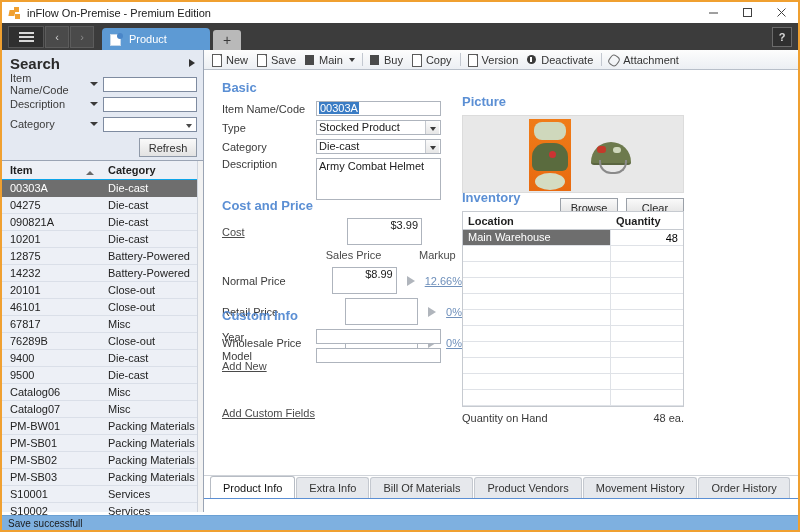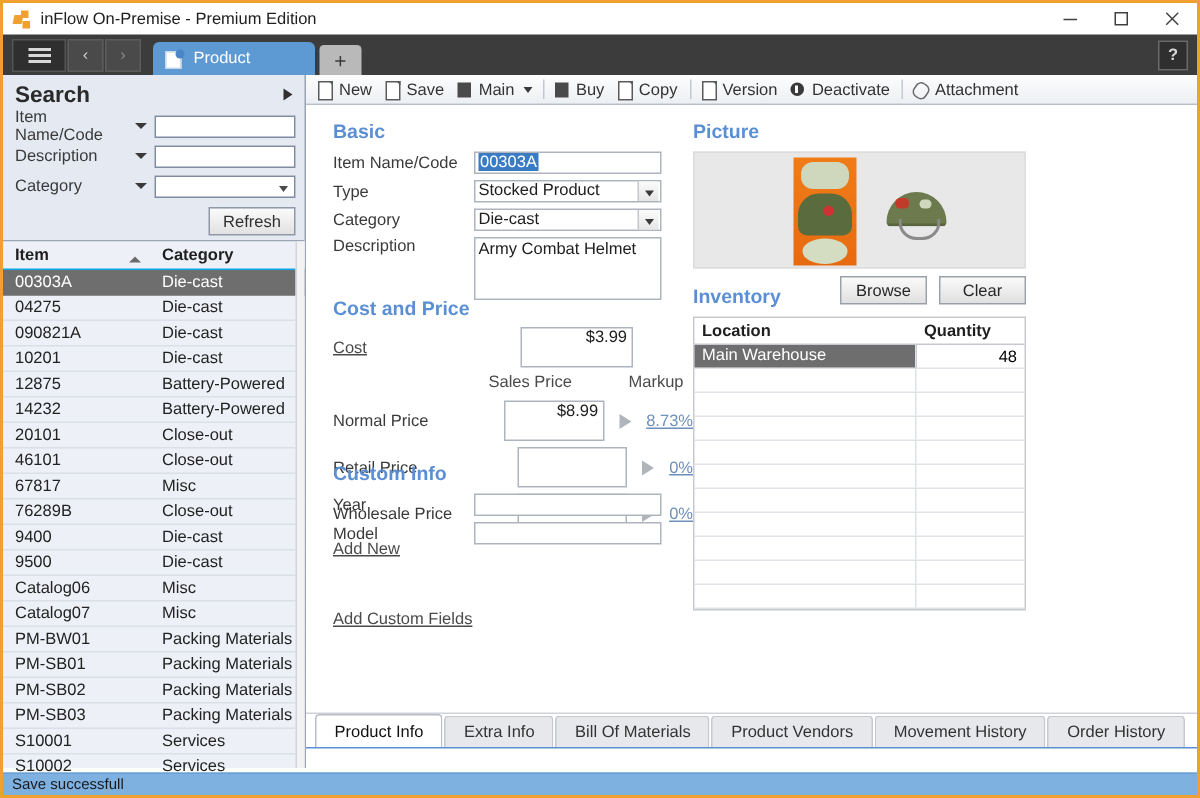--- a/index.html
+++ b/index.html
@@ -696,21 +696,21 @@
             <span class="flabel"></span>
             <span style="width:75px;text-align:center;color:#4a4a4a;">Sales Price</span>
             <span style="width:28px;"></span>
             <span style="color:#4a4a4a;">Markup</span>
           </div>
           <div id="pricerows">
               <div class="frow">
                 <span class="flabel">Normal Price</span>
                 <span class="money">$8.99</span>
                 <span class="playtri"></span>
-                <span class="bluelink">8.73%</span>
+                <span class="bluelink">12.66%</span>
               </div>
               <div class="frow">
                 <span class="flabel">Retail Price</span>
                 <span class="money empty"></span>
                 <span class="playtri"></span>
                 <span class="bluelink">0%</span>
               </div>
               <div class="frow">
                 <span class="flabel">Wholesale Price</span>
                 <span class="money empty"></span>
@@ -731,21 +731,21 @@
           </div>
           <div class="frow">
             <span class="flabel">Model</span>
             <span class="finput"></span>
           </div>
           <div style="margin-top:44px;">
             <span class="linkish">Add Custom Fields</span>
           </div>
         </div>
 
-        <div style="position:absolute;left:258px;top:10px;width:230px;">
+        <div style="position:absolute;left:258px;top:24px;width:230px;">
           <div class="seclabel" style="margin-bottom:6px;">Picture</div>
           <div class="picbox">
             <div class="pkg">
               <div class="topimg"></div>
                 <div class="win"></div>
                 <div class="dot1"></div>
                 <div class="botimg"></div>
             </div>
             <div class="helmet">
               <div class="dome"></div>
@@ -806,20 +806,24 @@
                 </div>
                 <div class="invrow">
                   <div class="h1"></div>
                   <div class="h2"></div>
                 </div>
                 <div class="invrow">
                   <div class="h1"></div>
                   <div class="h2"></div>
                 </div>
               </div>
+          </div>
+          <div class="qoh">
+            <span>Quantity on Hand</span>
+            <span>48 ea.</span>
           </div>
         </div>
 
       </div>
 
       <div class="bottomtabs" id="bottomtabs">
           <div class="btab active">Product Info</div>
           <div class="btab">Extra Info</div>
           <div class="btab">Bill Of Materials</div>
           <div class="btab">Product Vendors</div>

